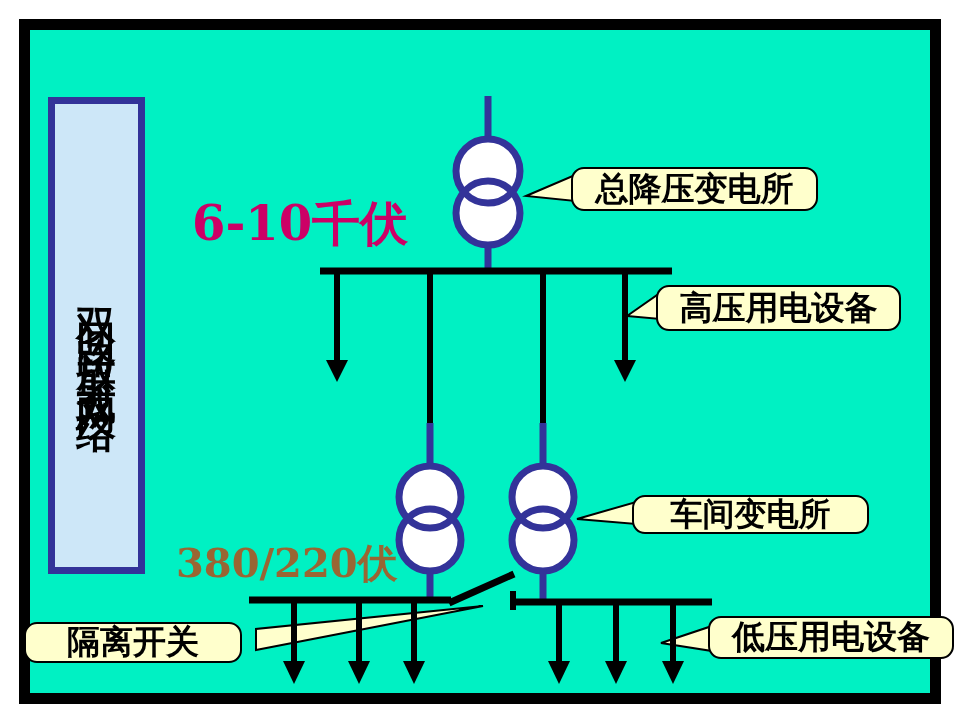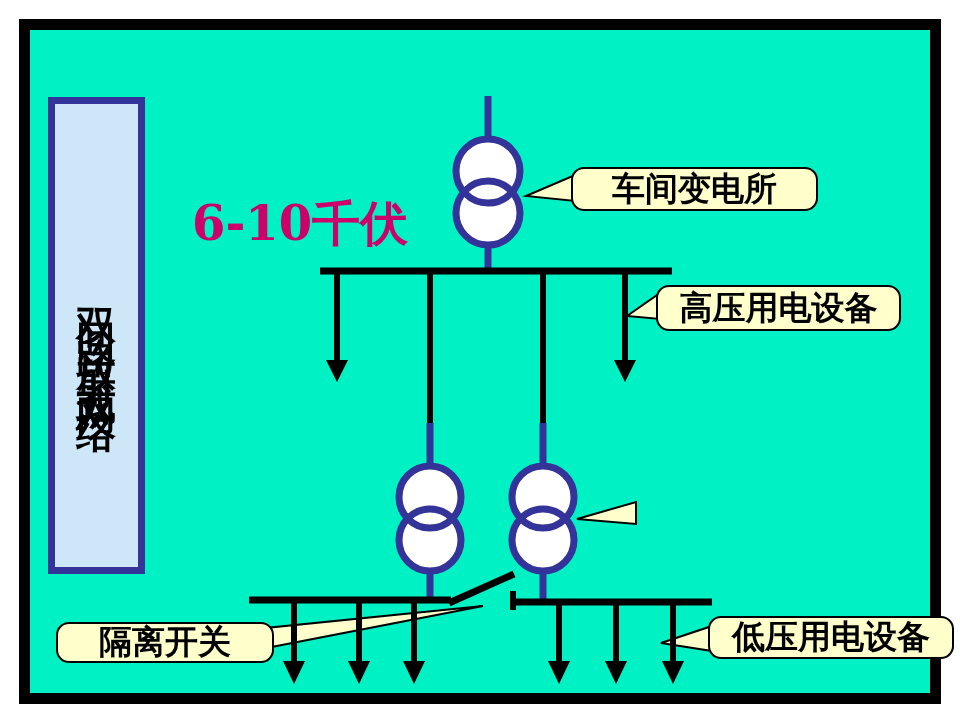--- a/index.html
+++ b/index.html
@@ -33,21 +33,21 @@
   .callout{
     position:absolute;background:#FFFFCC;border:2px solid #000;
     border-radius:13px;box-sizing:border-box;
     display:flex;align-items:center;justify-content:center;
     font-weight:bold;color:#000;white-space:nowrap;
   }
   .co-main{left:571px;top:167px;width:247px;height:44px;font-size:33px;}
   .co-hv  {left:656px;top:285px;width:245px;height:46px;font-size:33px;}
   .co-shop{left:632px;top:495px;width:237px;height:39px;font-size:32px;}
   .co-lv  {left:708px;top:616px;width:246px;height:43px;font-size:33px;}
-  .co-sw  {left:56px; top:622px;width:218px;height:41px;font-size:33px;}
+  .co-sw  {left:24px; top:622px;width:218px;height:41px;font-size:33px;}
 </style>
 </head>
 <body>
 
 <div class="stage">
 
   <div class="frame"></div>
 
   <svg class="diagram" width="960" height="720" viewBox="0 0 960 720">
 
@@ -133,19 +133,21 @@
       <line x1="673" y1="602" x2="673" y2="664" stroke="#000" stroke-width="6"></line>
       <polygon points="662,661 684,661 673,684" fill="#000"></polygon>
     </g>
   </svg>
 
   <div class="title-box">
     <span class="title-text">双回路放射式网络</span>
   </div>
 
   <div class="volt volt-hv">6-10千伏</div>
+  <div class="volt volt-lv">380/220伏</div>
 
-  <div class="callout co-main">车间变电所</div>
+  <div class="callout co-main">总降压变电所</div>
   <div class="callout co-hv">高压用电设备</div>
+  <div class="callout co-shop">车间变电所</div>
   <div class="callout co-lv">低压用电设备</div>
   <div class="callout co-sw">隔离开关</div>
 
 </div>
 
 </body></html>

